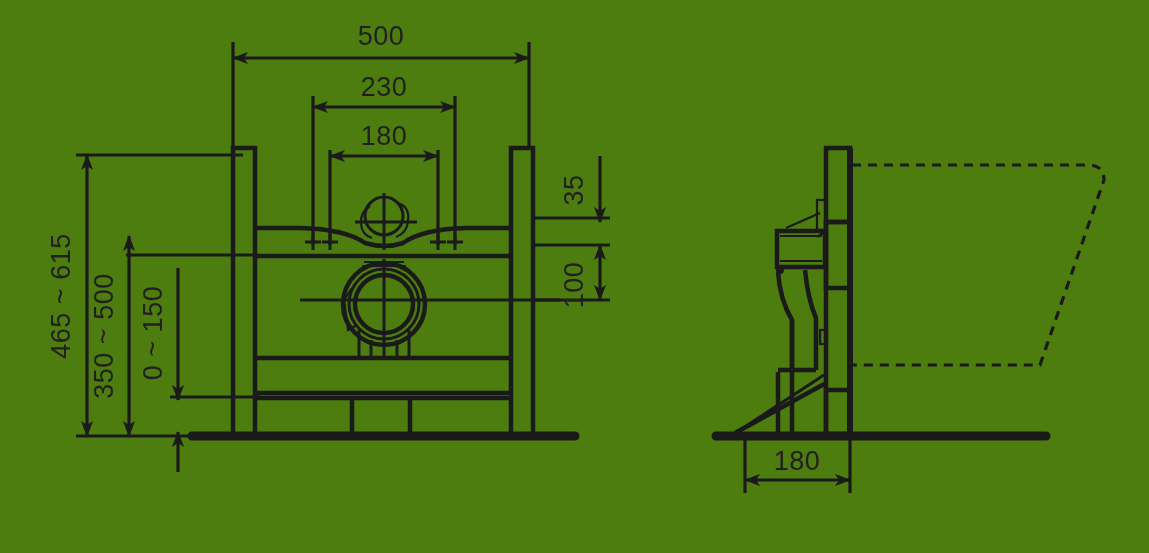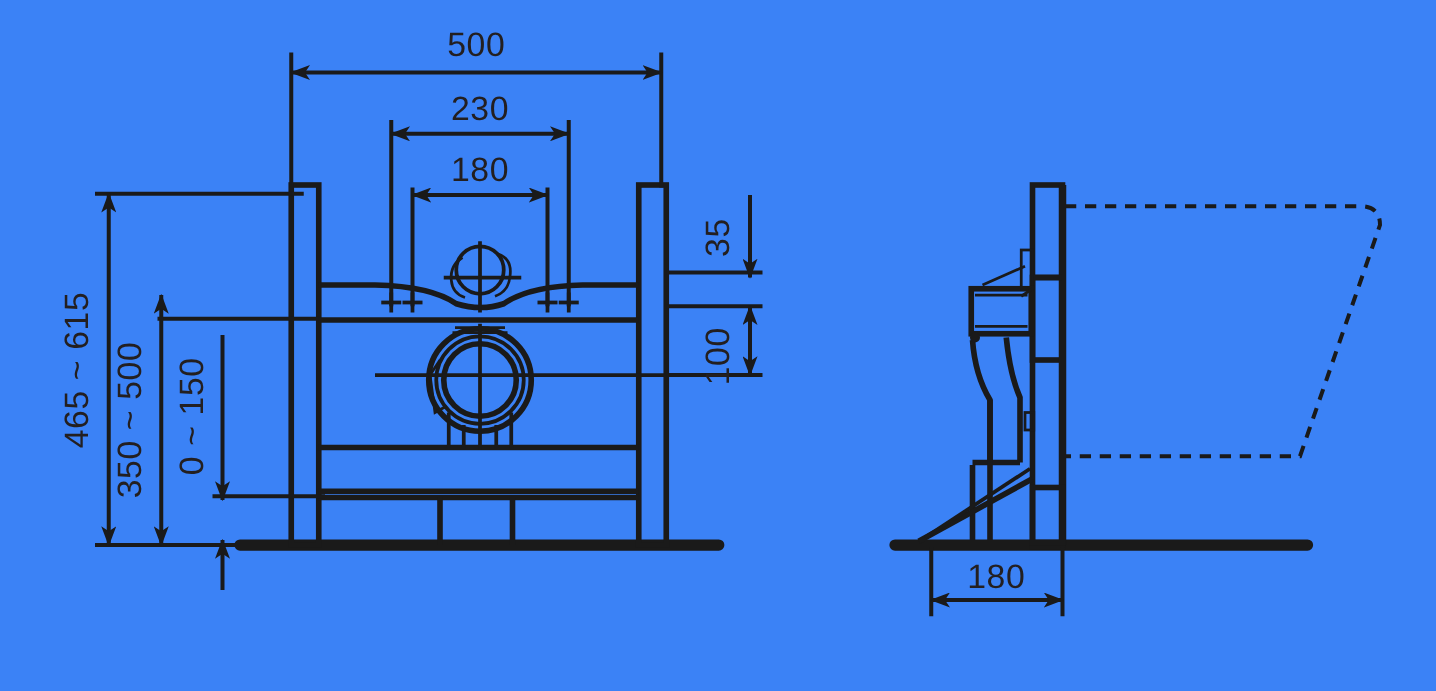--- a/index.html
+++ b/index.html
@@ -10,21 +10,21 @@
   body {
     width: 1149px;
     height: 553px;
     font-family: "Liberation Sans", sans-serif;
     overflow: hidden;
   }
   #drawing-root {
     position: relative;
     width: 1149px;
     height: 553px;
-    background: #3b82f6;
+    background: #4d7c0f;
   }
   svg#tech-drawing {
     display: block;
     width: 1149px;
     height: 553px;
   }
   .ln {
     stroke: #1a1a1a;
     fill: none;
     stroke-linecap: butt;

